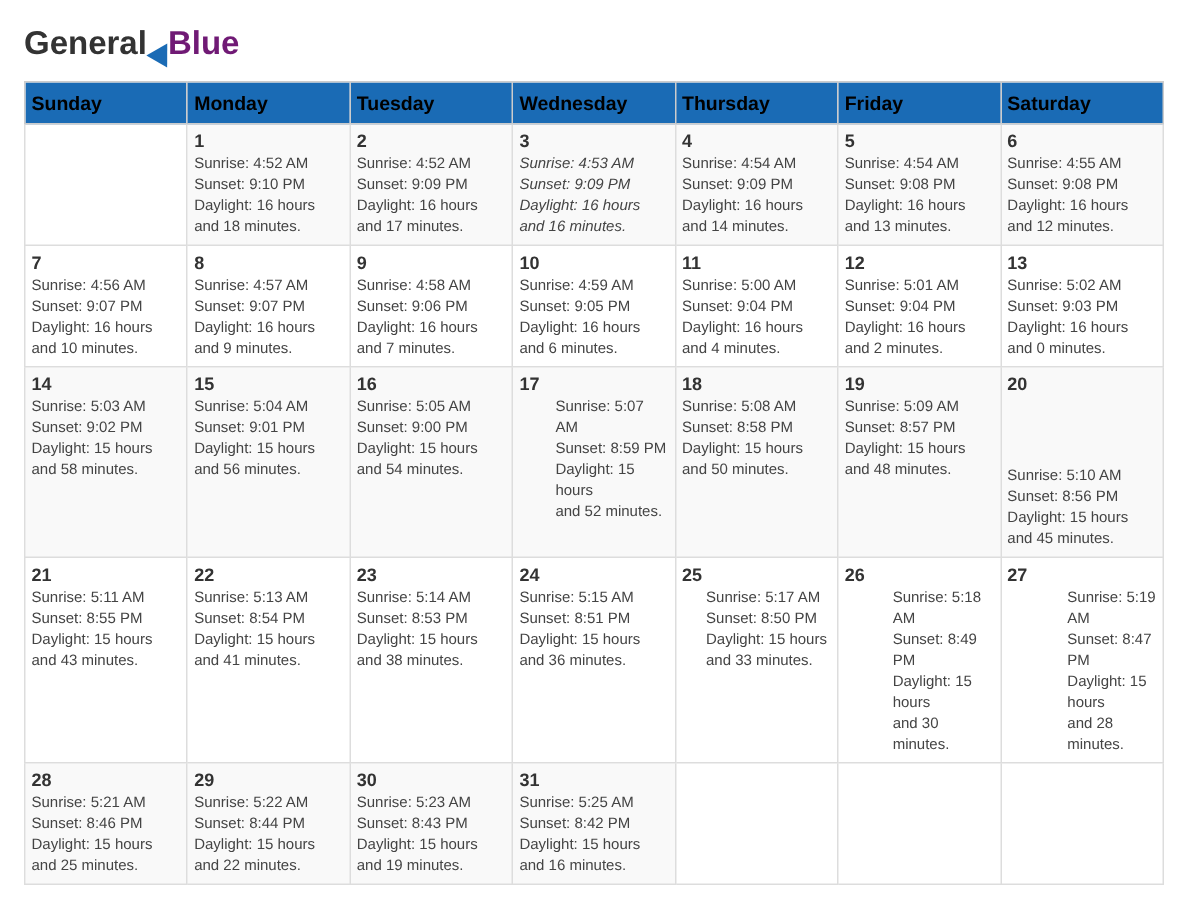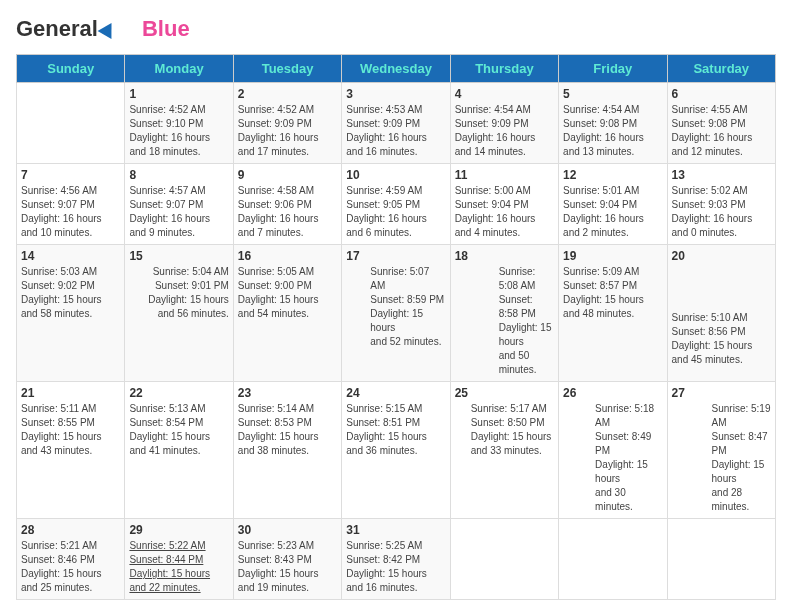--- a/index.html
+++ b/index.html
@@ -16,27 +16,27 @@
       align-items: flex-start;
       margin-bottom: 12px;
     }
     .logo {
       display: flex;
       flex-direction: column;
       align-items: flex-start;
     }
     .logo-text {
       display: flex;
-      align-items: center;
+      align-items: flex-end;
       font-size: 22px;
       font-weight: bold;
       color: #333;
     }
     .logo-general { color: #333; }
-    .logo-blue { color: #ec4899; margin-left: 30px; }
+    .logo-blue { color: #701a75; }
     .logo-icon {
       width: 0;
       height: 0;
       border-left: 8px solid transparent;
       border-right: 8px solid transparent;
       border-bottom: 14px solid #1a6bb5;
       margin-left: 2px;
       margin-right: -4px;
       display: inline-block;
       transform: rotate(30deg);
@@ -51,23 +51,23 @@
       font-size: 18px;
       color: #555;
     }
     table {
       width: 100%;
       border-collapse: collapse;
       font-size: 11px;
     }
     thead tr th {
       background-color: #1a6bb5;
-      color: #5eead4;
+      color: #000000;
       padding: 6px 4px;
-      text-align: center;
+      text-align: left;
       font-size: 13px;
       font-weight: bold;
       border: 1px solid #ccc;
     }
     tbody tr td {
       border: 1px solid #ddd;
       vertical-align: top;
       padding: 4px 4px;
       color: #333;
       width: 108px;
@@ -128,21 +128,21 @@
         </td>
         <td>
           <span class="day-num">2</span>
           <div class="day-info" style="white-space: pre-line;">Sunrise: 4:52 AM
 Sunset: 9:09 PM
 Daylight: 16 hours
 and 17 minutes.</div>
         </td>
         <td>
           <span class="day-num">3</span>
-          <div class="day-info" style="white-space: pre-line;">Sunrise: 4:53 AM
+          <div class="day-info" style="white-space: pre-line; font-style: italic;">Sunrise: 4:53 AM
 Sunset: 9:09 PM
 Daylight: 16 hours
 and 16 minutes.</div>
         </td>
         <td>
           <span class="day-num">4</span>
           <div class="day-info" style="white-space: pre-line;">Sunrise: 4:54 AM
 Sunset: 9:09 PM
 Daylight: 16 hours
 and 14 minutes.</div>
@@ -216,42 +216,42 @@
       <tr>
         <td>
           <span class="day-num">14</span>
           <div class="day-info" style="white-space: pre-line;">Sunrise: 5:03 AM
 Sunset: 9:02 PM
 Daylight: 15 hours
 and 58 minutes.</div>
         </td>
         <td>
           <span class="day-num">15</span>
-          <div class="day-info" style="white-space: pre-line; text-align: right;">Sunrise: 5:04 AM
+          <div class="day-info" style="white-space: pre-line;">Sunrise: 5:04 AM
 Sunset: 9:01 PM
 Daylight: 15 hours
 and 56 minutes.</div>
         </td>
         <td>
           <span class="day-num">16</span>
           <div class="day-info" style="white-space: pre-line;">Sunrise: 5:05 AM
 Sunset: 9:00 PM
 Daylight: 15 hours
 and 54 minutes.</div>
         </td>
         <td>
           <span class="day-num">17</span>
           <div class="day-info" style="white-space: pre-line; margin-left: 24px;">Sunrise: 5:07 AM
 Sunset: 8:59 PM
 Daylight: 15 hours
 and 52 minutes.</div>
         </td>
         <td>
           <span class="day-num">18</span>
-          <div class="day-info" style="white-space: pre-line; margin-left: 44px;">Sunrise: 5:08 AM
+          <div class="day-info" style="white-space: pre-line;">Sunrise: 5:08 AM
 Sunset: 8:58 PM
 Daylight: 15 hours
 and 50 minutes.</div>
         </td>
         <td>
           <span class="day-num">19</span>
           <div class="day-info" style="white-space: pre-line;">Sunrise: 5:09 AM
 Sunset: 8:57 PM
 Daylight: 15 hours
 and 48 minutes.</div>
@@ -318,21 +318,21 @@
       <tr>
         <td>
           <span class="day-num">28</span>
           <div class="day-info" style="white-space: pre-line;">Sunrise: 5:21 AM
 Sunset: 8:46 PM
 Daylight: 15 hours
 and 25 minutes.</div>
         </td>
         <td>
           <span class="day-num">29</span>
-          <div class="day-info" style="white-space: pre-line; text-decoration: underline;">Sunrise: 5:22 AM
+          <div class="day-info" style="white-space: pre-line;">Sunrise: 5:22 AM
 Sunset: 8:44 PM
 Daylight: 15 hours
 and 22 minutes.</div>
         </td>
         <td>
           <span class="day-num">30</span>
           <div class="day-info" style="white-space: pre-line;">Sunrise: 5:23 AM
 Sunset: 8:43 PM
 Daylight: 15 hours
 and 19 minutes.</div>

